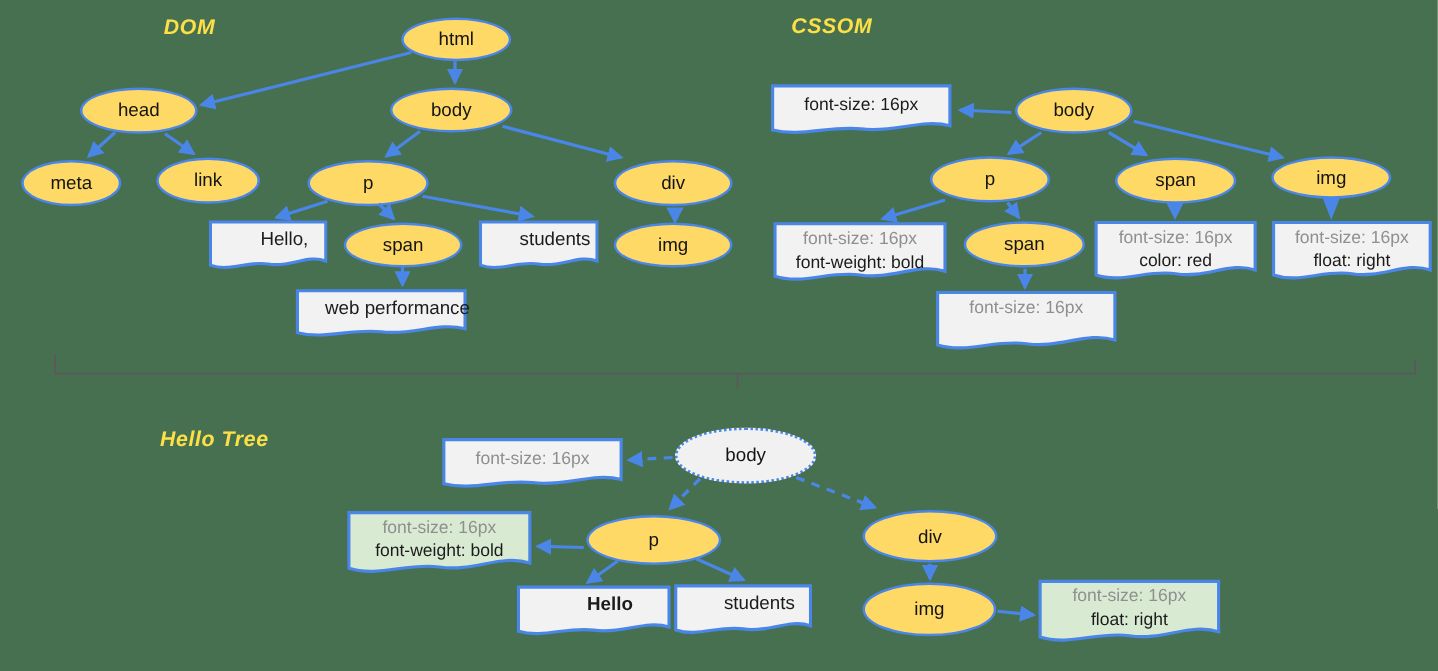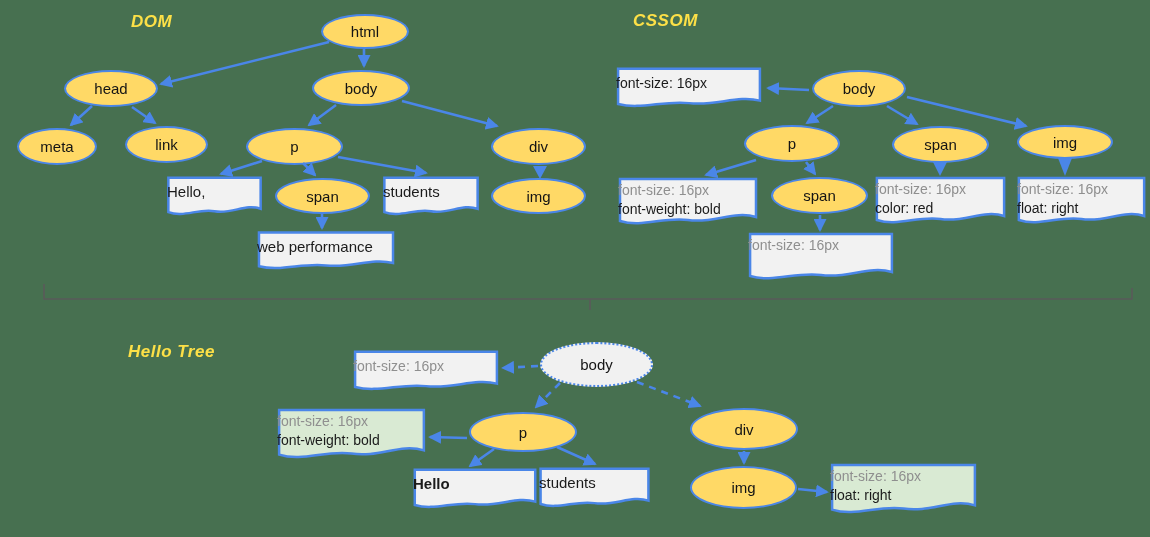--- a/index.html
+++ b/index.html
@@ -30,26 +30,26 @@
   }
   .doc{
     position:absolute;
     box-sizing:border-box;
   }
   .doc svg.shape{
     position:absolute;left:0;top:0;width:100%;height:100%;
   }
   .doc .txt{
     position:relative;z-index:2;
-    width:100%;text-align:left;
+    width:100%;text-align:center;
     font-size:14px;color:#1b1b1b;line-height:19px;
   }
   .doc.one .txt{padding-top:7px;}
   .doc.two .txt{padding-top:4px;}
-  .doc.big .txt{font-size:15px;padding-top:6px;}
+  .doc.big .txt{font-size:15px;padding-top:6px;padding-left:13px;}
   .doc .gray{color:#8F8F8F;}
   .doc.green svg.shape path{fill:#D9EAD3;}
   #arrows{position:absolute;left:0;top:0;z-index:3;pointer-events:none;}
   .shape path{fill:#F2F2F2;stroke:#4A86E8;stroke-width:2.5;vector-effect:non-scaling-stroke;}
 </style>
 </head>
 <body>
 
 <div id="canvas">
 
@@ -72,21 +72,21 @@
         <path d="M2,2 L138,2 L138,40 C116,33 96,47 70,43 C46,39.5 24,51 2,44 Z"></path>
       </svg>
     <div class="txt">Hello,</div>
   </div>
   <div class="doc one big" style="left:383px;top:176px;width:96px;height:41px;">
       <svg class="shape" viewBox="0 0 140 50" preserveAspectRatio="none" aria-hidden="true">
         <path d="M2,2 L138,2 L138,40 C116,33 96,47 70,43 C46,39.5 24,51 2,44 Z"></path>
       </svg>
     <div class="txt">students</div>
   </div>
-  <div class="doc one big" style="left:257px;top:231px;width:138px;height:40px;">
+  <div class="doc one big" style="left:236px;top:231px;width:138px;height:40px;">
       <svg class="shape" viewBox="0 0 140 50" preserveAspectRatio="none" aria-hidden="true">
         <path d="M2,2 L138,2 L138,40 C116,33 96,47 70,43 C46,39.5 24,51 2,44 Z"></path>
       </svg>
     <div class="txt">web performance</div>
   </div>
 
   <div class="node" style="left:812px;top:70px;width:94px;height:37px;">body</div>
   <div class="node" style="left:744px;top:125px;width:96px;height:37px;">p</div>
   <div class="node" style="left:892px;top:126px;width:97px;height:37px;">span</div>
   <div class="node" style="left:1017px;top:125px;width:96px;height:34px;">img</div>

